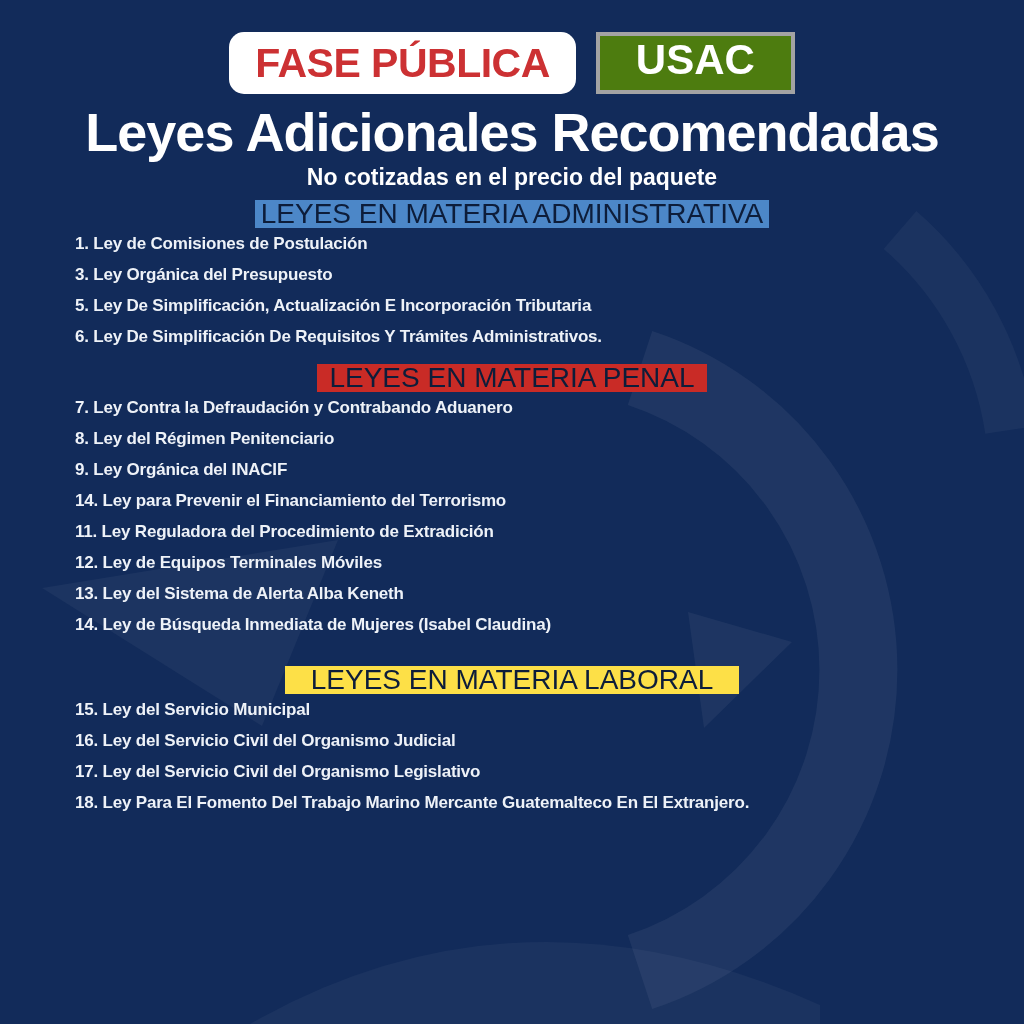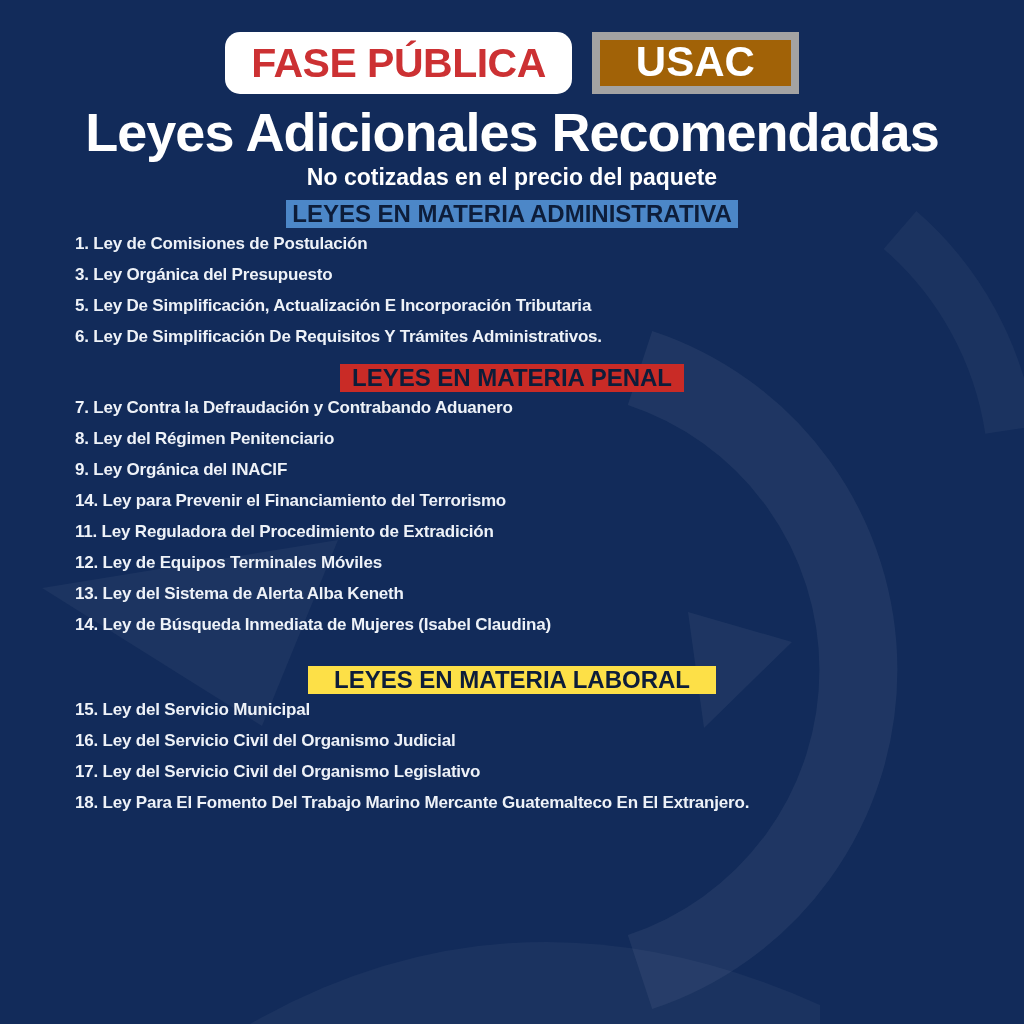--- a/index.html
+++ b/index.html
@@ -32,28 +32,28 @@
     color: #cc3133;
     font-weight: bold;
     font-size: 41px;
     letter-spacing: -0.5px;
     padding: 0 26px;
     border-radius: 15px;
     display: flex;
     align-items: center;
   }
   .usac-badge {
-    border: 8px solid #a3a3a3;
-    background: #a16207;
+    border: 4px solid #a3a3a3;
+    background: #4d7c0f;
     color: #ffffff;
     font-weight: bold;
     font-size: 42px;
     padding: 0 36px;
     display: flex;
-    align-items: flex-end;
+    align-items: flex-start;
   }
 
   .main-title {
     margin: 8px 0 0;
     color: #ffffff;
     font-size: 54px;
     line-height: 60px;
     font-weight: bold;
     letter-spacing: -1px;
     text-align: center;
@@ -63,22 +63,22 @@
     color: #ffffff;
     font-size: 23px;
     line-height: 26px;
     font-weight: bold;
     text-align: center;
   }
 
   .sec-head { text-align: center; }
   .sec-head span {
     display: inline-block;
-    font-weight: bold;
-    font-size: 24px;
+    font-weight: normal;
+    font-size: 28px;
     line-height: 26px;
     color: #0d1d3a;
     padding: 1px 14px;
   }
   .sec-head-admin  { margin-top: 10px; }
   .sec-head-admin span  { background: #4c87c8; padding: 1px 6px; }
   .sec-head-penal  { margin-top: 12px; }
   .sec-head-penal span  { background: #c92b26; padding: 1px 12px; }
   .sec-head-laboral{ margin-top: 26px; }
   .sec-head-laboral span{ background: #fde047; padding: 1px 26px; }

